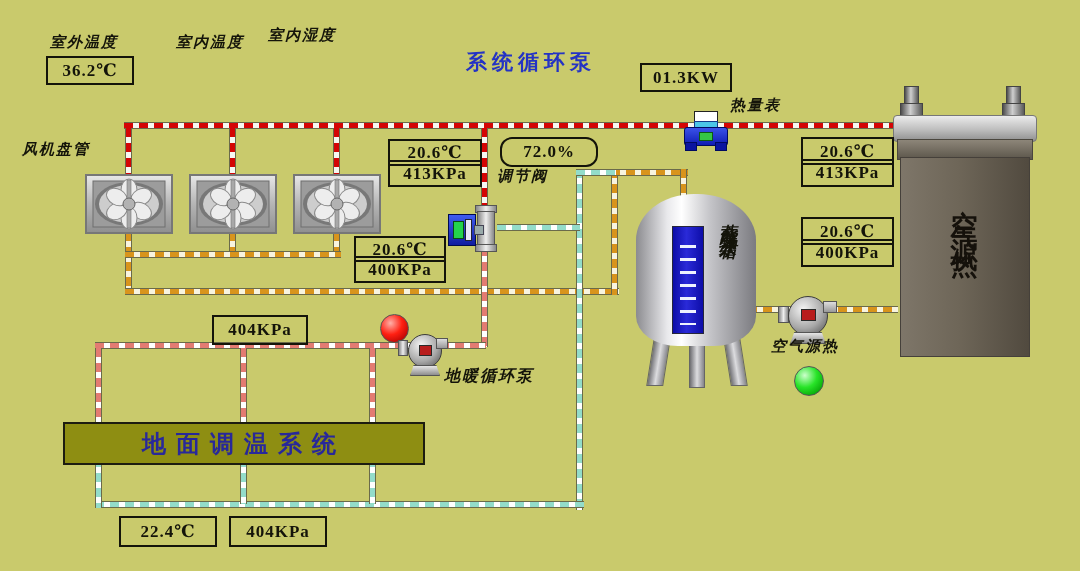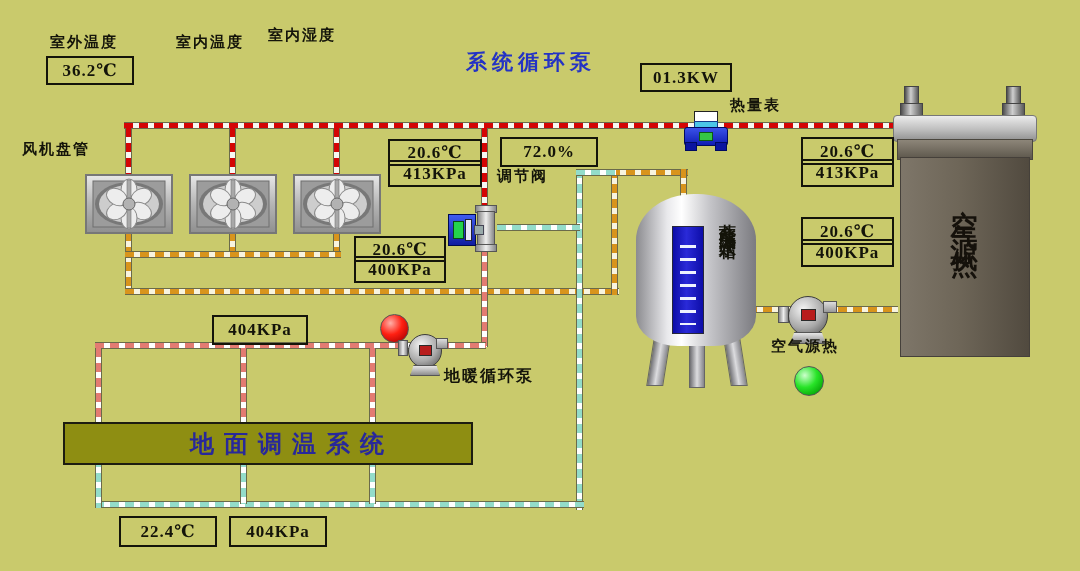--- a/index.html
+++ b/index.html
@@ -12,21 +12,21 @@
   .pv{width:5px;border-left:1px solid #6a6a4a;border-right:1px solid #6a6a4a;}
   .red.ph{background:repeating-linear-gradient(90deg,#d40505 0 9px,#f7f7f2 9px 15px);}
   .red.pv{background:repeating-linear-gradient(180deg,#d40505 0 9px,#f7f7f2 9px 15px);}
   .yel.ph{background:repeating-linear-gradient(90deg,#d8941c 0 9px,#f8f4df 9px 15px);}
   .yel.pv{background:repeating-linear-gradient(180deg,#d8941c 0 9px,#f8f4df 9px 15px);}
   .cyn.ph{background:repeating-linear-gradient(90deg,#93dcca 0 9px,#ffffff 9px 15px);}
   .cyn.pv{background:repeating-linear-gradient(180deg,#93dcca 0 9px,#ffffff 9px 15px);}
   .pnk.ph{background:repeating-linear-gradient(90deg,#e37b72 0 9px,#ffffff 9px 15px);}
   .pnk.pv{background:repeating-linear-gradient(180deg,#e37b72 0 9px,#ffffff 9px 15px);}
   
-  .lbl{position:absolute;z-index:3;font-weight:bold;color:#14140a;font-size:15px;letter-spacing:2px;white-space:nowrap;}
+  .lbl{position:absolute;z-index:3;font-weight:bold;color:#14140a;font-size:15px;letter-spacing:2px;white-space:nowrap;font-style:italic;}
   .box{position:absolute;z-index:3;border:2px solid #14140a;display:flex;align-items:center;justify-content:center;
        font-weight:bold;color:#14140a;font-size:17px;letter-spacing:1px;white-space:nowrap;}
   .title{position:absolute;z-index:3;color:#2433c4;font-size:21px;font-weight:bold;letter-spacing:5px;}
   
   .dev{position:absolute;z-index:2;}
   .lamp{position:absolute;z-index:3;border-radius:50%;border:1px solid #555;}
   .lamp.redl{background:radial-gradient(circle at 35% 30%,#ffb0a8,#ff2012 45%,#a80000 90%);}
   .lamp.grnl{background:radial-gradient(circle at 35% 30%,#ccffcc,#28e428 45%,#009900 90%);}
   .pump-ball{position:absolute;border-radius:50%;border:1px solid #3c3c3c;
        background:radial-gradient(circle at 38% 32%,#f4f4f4,#a8a8a8 55%,#555 95%);}
@@ -164,21 +164,21 @@
       <ellipse cx="44" cy="16" rx="8" ry="11" transform="rotate(240 44 30)"></ellipse>
         <ellipse cx="44" cy="16" rx="8" ry="11" transform="rotate(300 44 30)"></ellipse>
     </g>
     <rect x="42" y="6" width="4" height="48" fill="#a8a8a8" stroke="#777" stroke-width="0.6"></rect>
     <circle cx="44" cy="30" r="6" fill="#b2b2b2" stroke="#666"></circle>
   </svg>
 
   
   <div class="box" style="left:388px;top:139px;width:90px;height:23px;">20.6℃</div>
   <div class="box" style="left:388px;top:160px;width:90px;height:23px;">413KPa</div>
-  <div class="box" style="left:500px;top:137px;width:94px;height:26px;">72.0%</div>
+  <div class="box" style="left:500px;top:137px;width:94px;height:26px;border-radius:12px;">72.0%</div>
   <div class="lbl" style="left:497px;top:167px;">调节阀</div>
 
   <div class="flange" style="left:475px;top:205px;width:20px;height:6px;"></div>
   <div class="flange" style="left:477px;top:211px;width:16px;height:34px;"></div>
   <div class="flange" style="left:475px;top:244px;width:20px;height:6px;"></div>
   <div class="dev" style="left:448px;top:214px;width:34px;height:30px;z-index:3;">
     <div style="position:absolute;left:0;top:0;width:26px;height:30px;background:linear-gradient(180deg,#3f5cf0,#101ca0);border:1px solid #000a50;"></div>
     <div style="position:absolute;left:5px;top:7px;width:9px;height:16px;background:#24d24c;border:1px solid #0a4a14;"></div>
     <div style="position:absolute;left:17px;top:5px;width:5px;height:20px;background:#e8e8f8;border:1px solid #223;"></div>
     <div style="position:absolute;left:26px;top:11px;width:8px;height:8px;background:#9aa;border:1px solid #445;"></div>
@@ -193,21 +193,21 @@
 
   <div class="dev" style="left:400px;top:328px;width:48px;height:50px;z-index:3;">
     <div style="position:absolute;left:-2px;top:12px;width:8px;height:14px;background:linear-gradient(90deg,#888,#eee,#888);border:1px solid #555;"></div>
     <div class="pump-ball" style="left:8px;top:6px;width:32px;height:32px;"></div>
     <div class="pump-disp" style="left:19px;top:17px;width:11px;height:9px;"></div>
     <div style="position:absolute;left:36px;top:10px;width:10px;height:9px;background:linear-gradient(180deg,#ddd,#999);border:1px solid #555;"></div>
     <div class="pump-base" style="left:10px;top:37px;width:28px;height:9px;"></div>
   </div>
   <div class="lbl" style="left:444px;top:366px;font-size:16px;">地暖循环泵</div>
 
-  <div class="bar" style="left:63px;top:422px;width:358px;height:39px;padding-left:48px;">地面调温系统</div>
+  <div class="bar" style="left:63px;top:422px;width:358px;height:39px;">地面调温系统</div>
 
   <div class="box" style="left:119px;top:516px;width:94px;height:27px;">22.4℃</div>
   <div class="box" style="left:229px;top:516px;width:94px;height:27px;">404KPa</div>
 
   
   <div class="tank-leg" style="left:650px;top:338px;width:15px;height:46px;transform:skewX(-9deg);"></div>
   <div class="tank-leg" style="left:689px;top:342px;width:14px;height:44px;"></div>
   <div class="tank-leg" style="left:727px;top:338px;width:15px;height:46px;transform:skewX(9deg);"></div>
   <div class="tank-body" style="left:636px;top:194px;width:120px;height:152px;"></div>
   <div class="gauge" style="left:672px;top:226px;width:30px;height:106px;">

